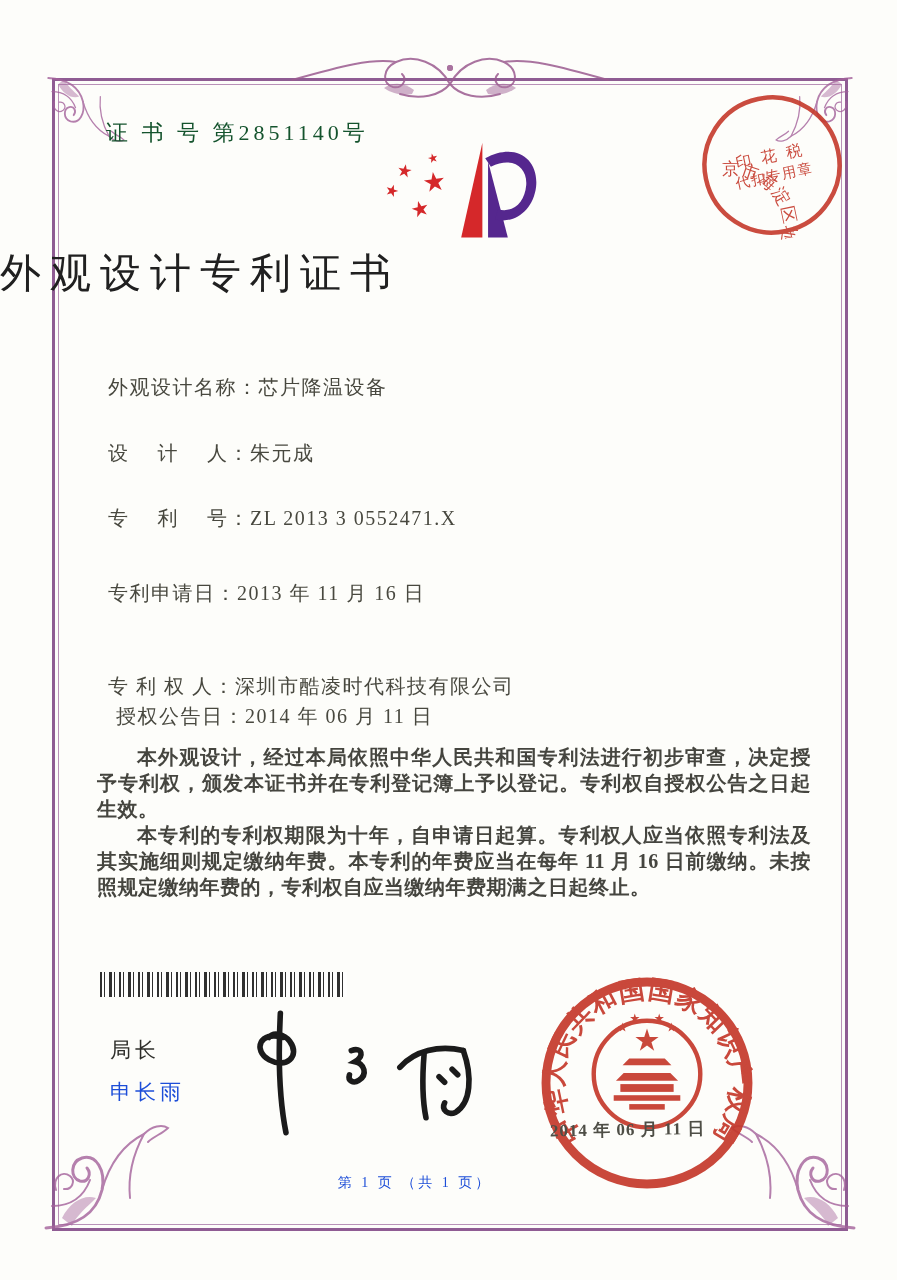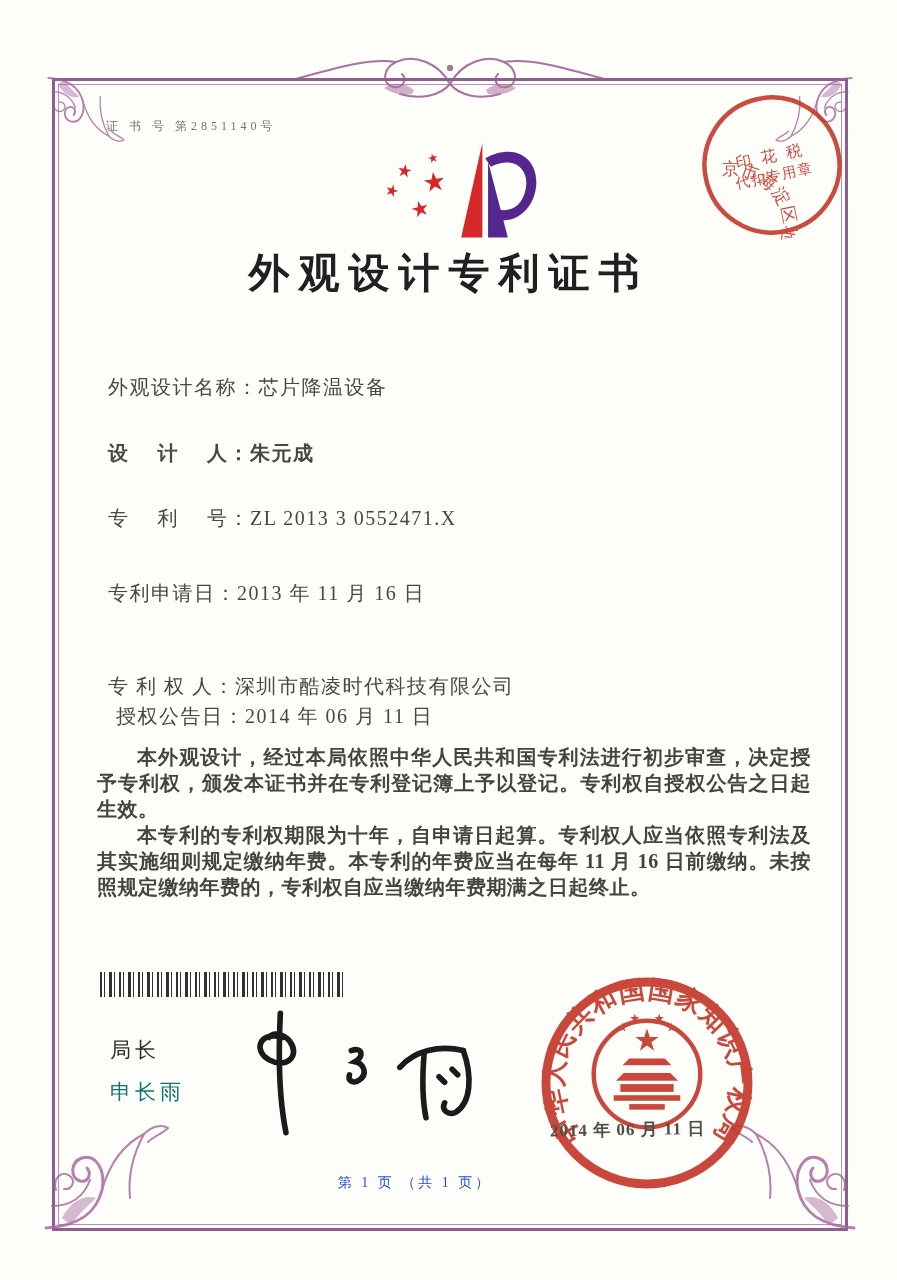--- a/index.html
+++ b/index.html
@@ -10,37 +10,37 @@
          border:3px solid rgba(123,64,128,.85);}
   .frame-inner{position:absolute;inset:3px;border:1px solid rgba(168,117,168,.8);}
   .corner{position:absolute;width:150px;height:150px;color:#a4629b;opacity:.8;}
   .corner svg, .ornament svg{display:block;width:100%;height:100%;}
   .c-bl{left:44px;top:1086px;}
   .c-br{left:706px;top:1086px;transform:translate(0,0);} .c-br svg{transform:translate(150px,0) scale(-1,1);transform-origin:0 0;}
   .c-tl{left:47px;top:61px;} .c-tl svg{transform:translate(0,105px) scale(0.62,-0.62);transform-origin:0 0;}
   .c-tr{left:748px;top:61px;} .c-tr svg{transform:translate(105px,105px) scale(-0.62,-0.62);transform-origin:0 0;}
   .ornament{position:absolute;left:290px;top:40px;width:320px;height:80px;color:#9b5b90;opacity:.85;}
   
-  .cert-no{position:absolute;left:106px;top:118px;font-size:12px;letter-spacing:4px;color:#737373;}
+  .cert-no{position:absolute;left:106px;top:118px;font-size:22px;letter-spacing:4px;color:#14532d;}
   .logo{position:absolute;left:362px;top:140px;width:180px;height:106px;}
-  .title{position:absolute;left:0;top:246px;width:897px;text-align:center;
-         font-size:41px;font-weight:700;letter-spacing:9px;color:#202020;}
+  .title{position:absolute;left:0;top:246px;width:897px;text-align:left;
+         font-size:41px;font-weight:400;letter-spacing:9px;color:#202020;}
   
   .field{position:absolute;left:108px;font-size:20px;letter-spacing:1.5px;color:#48483f;white-space:nowrap;}
-  .f0{top:374px;} .f1{top:440px;font-weight:bold;} .f2{top:505px;} .f3{top:580px;} .f4{top:637px;margin-top:36px;} .f5{top:703px;margin-left:8px;}
+  .f0{top:374px;} .f1{top:440px;} .f2{top:505px;} .f3{top:580px;} .f4{top:637px;margin-top:36px;} .f5{top:703px;margin-left:8px;}
   
   .body-text{position:absolute;left:97px;top:744px;width:714px;}
   .body-text p{margin:0;font-size:20px;line-height:26px;letter-spacing:.5px;
                text-indent:2em;text-align:justify;color:#45453f;font-weight:bold;}
   
   .barcode{position:absolute;left:100px;top:972px;width:247px;height:25px;opacity:.88;
     background:repeating-linear-gradient(90deg,#151515 0 2px,#fff 2px 4px,#151515 4px 5px,
       #fff 5px 9px,#151515 9px 12px,#fff 12px 14px,#151515 14px 15px,#fff 15px 19px);}
   .sig-role{position:absolute;left:110px;top:1036px;font-size:21px;letter-spacing:4px;color:#2e2e2a;}
-  .sig-name{position:absolute;left:110px;top:1078px;font-size:21px;letter-spacing:4px;color:#0f766e;}
+  .sig-name{position:absolute;left:110px;top:1078px;font-size:21px;letter-spacing:4px;color:#1d4ed8;}
   .sig-svg{position:absolute;left:225px;top:1002px;width:275px;height:140px;}
   .seal{position:absolute;left:536px;top:972px;width:222px;height:222px;opacity:.92;}
   .seal-date{position:absolute;left:550px;top:1118px;width:175px;font-size:17px;font-weight:600;
              letter-spacing:1px;color:#4e4e46;z-index:3;transform:rotate(-1deg);}
   .stamp{position:absolute;left:697px;top:90px;width:150px;height:150px;opacity:.9;transform:rotate(-12deg);}
   .footer{position:absolute;left:0;top:1174px;width:830px;text-align:center;
           font-size:14px;letter-spacing:3px;color:#1d4ed8;}
   .red{fill:#c5392b;} .redstroke{stroke:#c5392b;fill:none;}
   .fl{stroke:currentColor;fill:none;stroke-width:3;stroke-linecap:round;}
   .fl-thin{stroke:currentColor;fill:none;stroke-width:2;stroke-linecap:round;}

